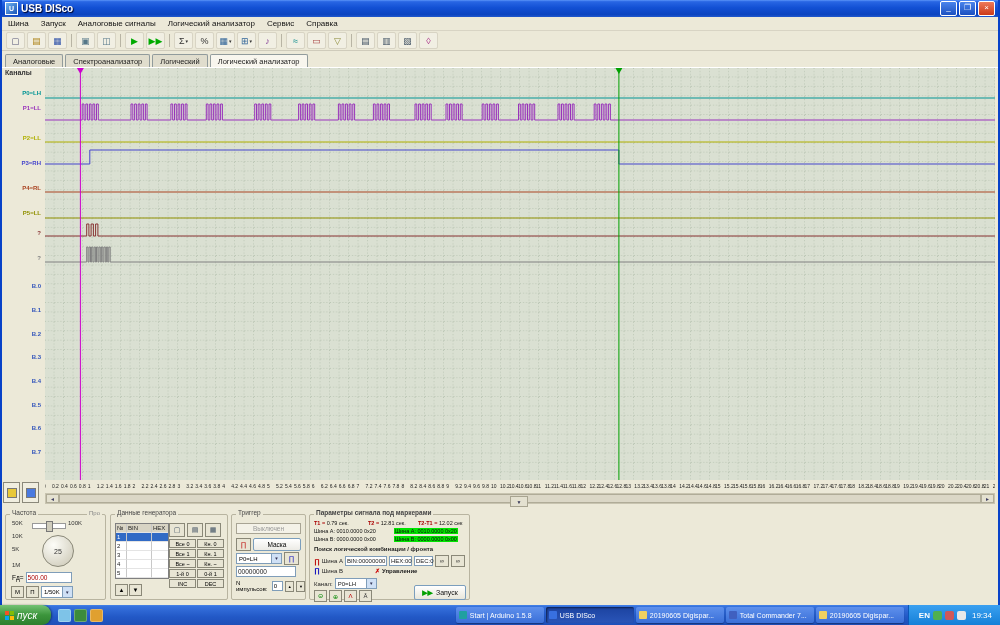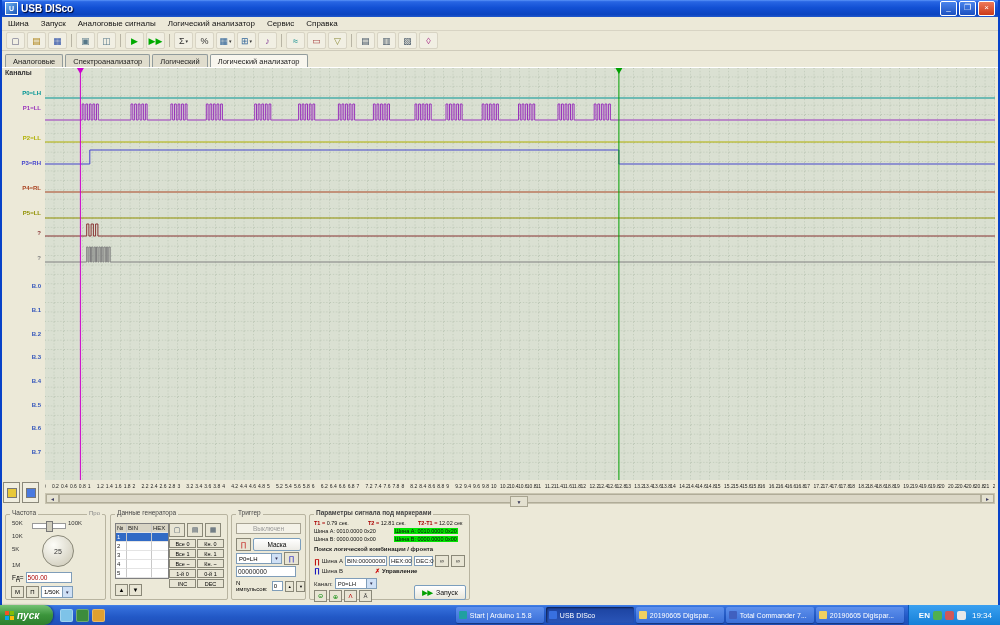--- a/index.html
+++ b/index.html
@@ -101,21 +101,21 @@
   .search-title{position:absolute;left:4px;top:31px;font-size:6px;font-weight:bold;color:#222;white-space:nowrap;}
   .srow{position:absolute;left:4px;display:flex;align-items:center;gap:2px;font-size:6px;color:#222;}
   .pulse-ico{font-size:7px;font-weight:bold;}
   .start-btn{position:absolute;right:3px;top:70px;width:50px;height:13px;border:1px solid #7b9ebd;border-radius:2px;
     background:linear-gradient(#fff,#e8e6da);display:flex;align-items:center;justify-content:center;gap:3px;font-size:7px;color:#111;}
   .start-glyph{color:#00a000;font-size:7px;font-weight:bold;}
   
   #taskbar{position:absolute;left:0;bottom:0;width:1000px;height:20px;display:flex;align-items:center;
     background:linear-gradient(180deg,#4584e8 0%,#3671dd 8%,#2258c6 60%,#1e4fb8 100%);}
   #start-button{height:20px;padding:0 14px 0 5px;background:linear-gradient(180deg,#74c274,#3c953c 50%,#2d7f2d);
-    border-radius:0 9px 9px 0;display:flex;align-items:center;gap:3px;color:#fff;font-weight:bold;font-style:italic;
+    border-radius:0 9px 9px 0;display:flex;align-items:center;gap:3px;color:#fff;font-weight:normal;font-style:italic;
     font-size:10px;box-shadow:1px 0 2px #0006;}
   .win-flag{width:9px;height:9px;display:grid;grid-template-columns:4px 4px;grid-template-rows:4px 4px;gap:1px;}
   .win-flag span{display:block;}
   #quick-launch{display:flex;gap:3px;padding:0 7px;align-items:center;}
   .ql-icon{width:11px;height:11px;border-radius:2px;border:1px solid #ffffff44;}
   #task-buttons{display:flex;gap:2px;align-items:center;margin-left:auto;padding-right:4px;}
   .task-btn{width:88px;height:16px;border-radius:2px;background:linear-gradient(180deg,#5e90ec,#3a6fd8);
     display:flex;align-items:center;gap:3px;padding:0 3px;color:#fff;font-size:7px;box-sizing:border-box;
     overflow:hidden;white-space:nowrap;box-shadow:0 1px 1px #0005;}
   .task-btn.active{background:linear-gradient(180deg,#1c43a0,#2a55b8);box-shadow:inset 1px 1px 2px #0008;}

